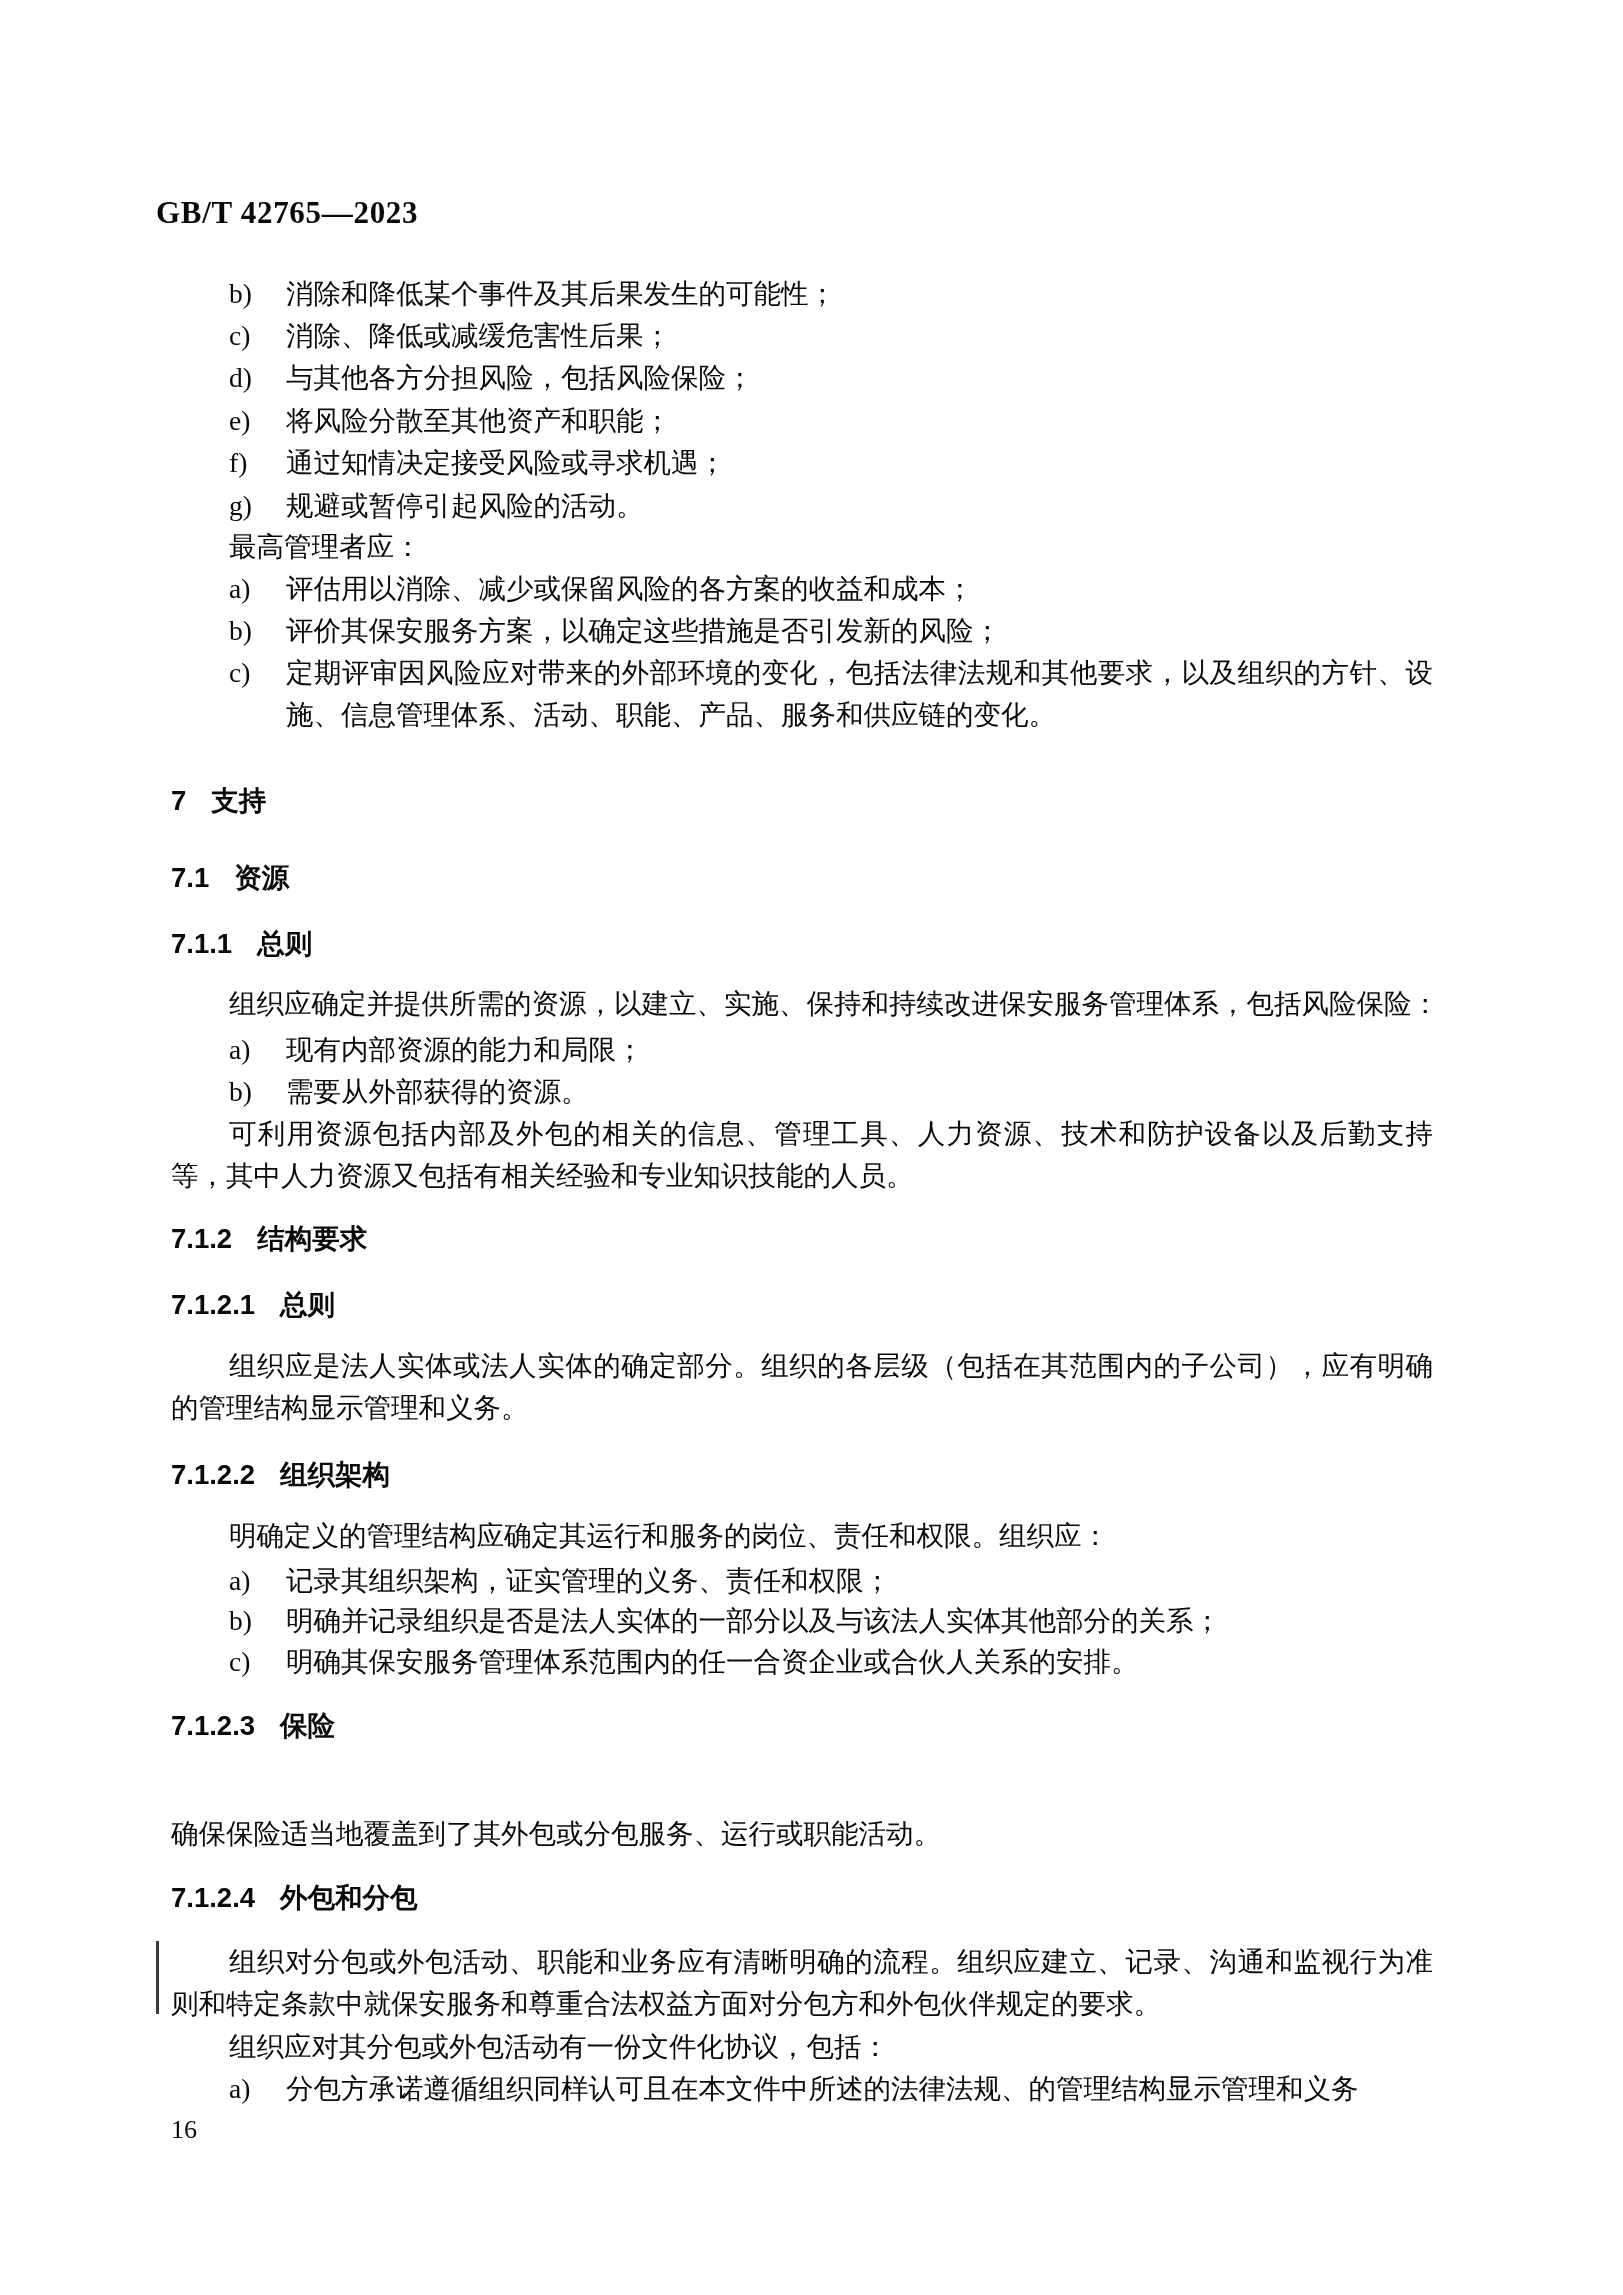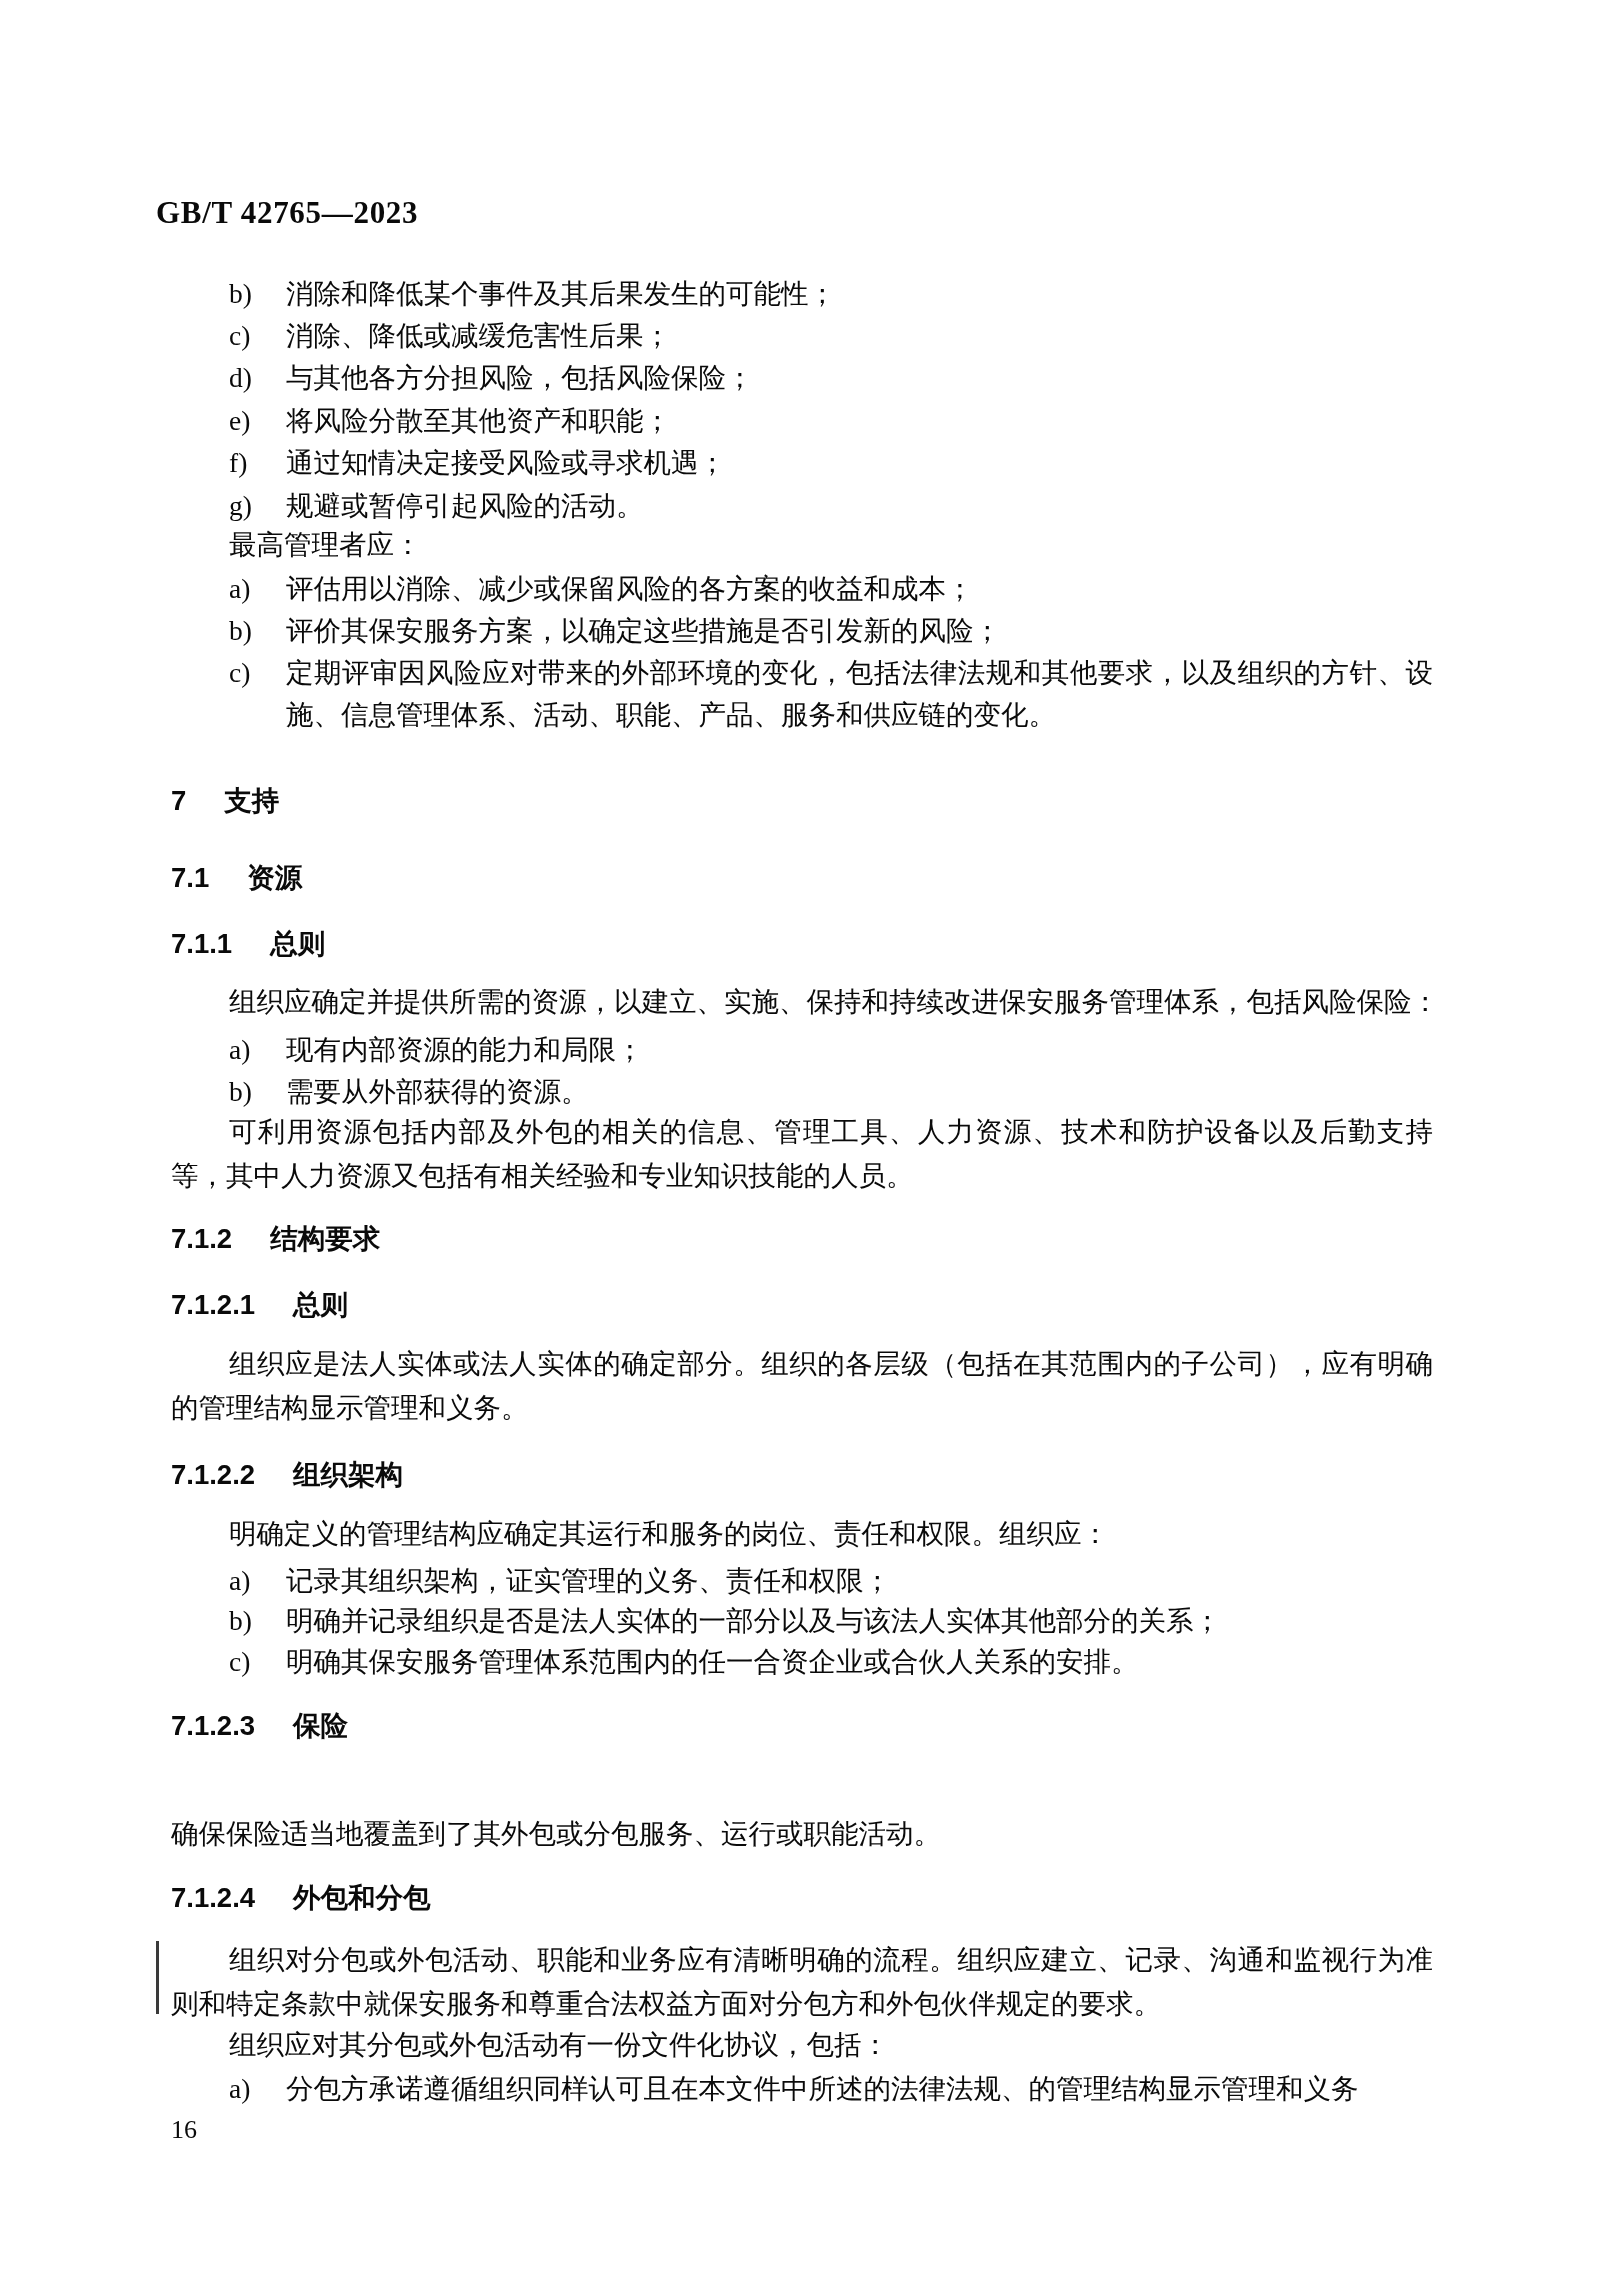--- a/index.html
+++ b/index.html
@@ -8,34 +8,34 @@
     font-family:"Liberation Serif","DejaVu Serif",serif;color:#0a0a0a;
   }
   .page{
     position:absolute;left:0;top:0;width:1623px;height:2295px;
     background:#ffffff;overflow:hidden;
   }
   .line{
     position:absolute;left:171px;
     font-size:27.5px;line-height:1.25;white-space:nowrap;
   }
-  .ind{left:229px;font-family:Liberation Mono, monospace;}
+  .ind{left:229px;}
   .li{left:229px;display:flex;align-items:flex-start;}
   .lbl{display:inline-block;flex:0 0 57px;width:57px;}
   .txt{display:inline-block;}
   .just{
     white-space:normal;text-align:justify;text-align-last:justify;
   }
   .w-hang{width:1147px;}
   .w-ind{width:1204px;}
   .h{
     font-family:"Liberation Sans","DejaVu Sans",sans-serif;
     font-weight:bold;font-size:27.5px;
   }
-  .h .ttl{margin-left:38px;}
+  .h .ttl{margin-left:25px;}
   .docnum{
     position:absolute;left:156px;top:195px;
     font-size:31px;font-weight:bold;letter-spacing:0.7px;
     font-family:"Liberation Serif","DejaVu Serif",serif;white-space:nowrap;
   }
   .pageno{
     position:absolute;left:171px;top:2115px;font-size:26px;
   }
   .changebar{
     position:absolute;left:156px;top:1941px;width:3.3px;height:73px;

